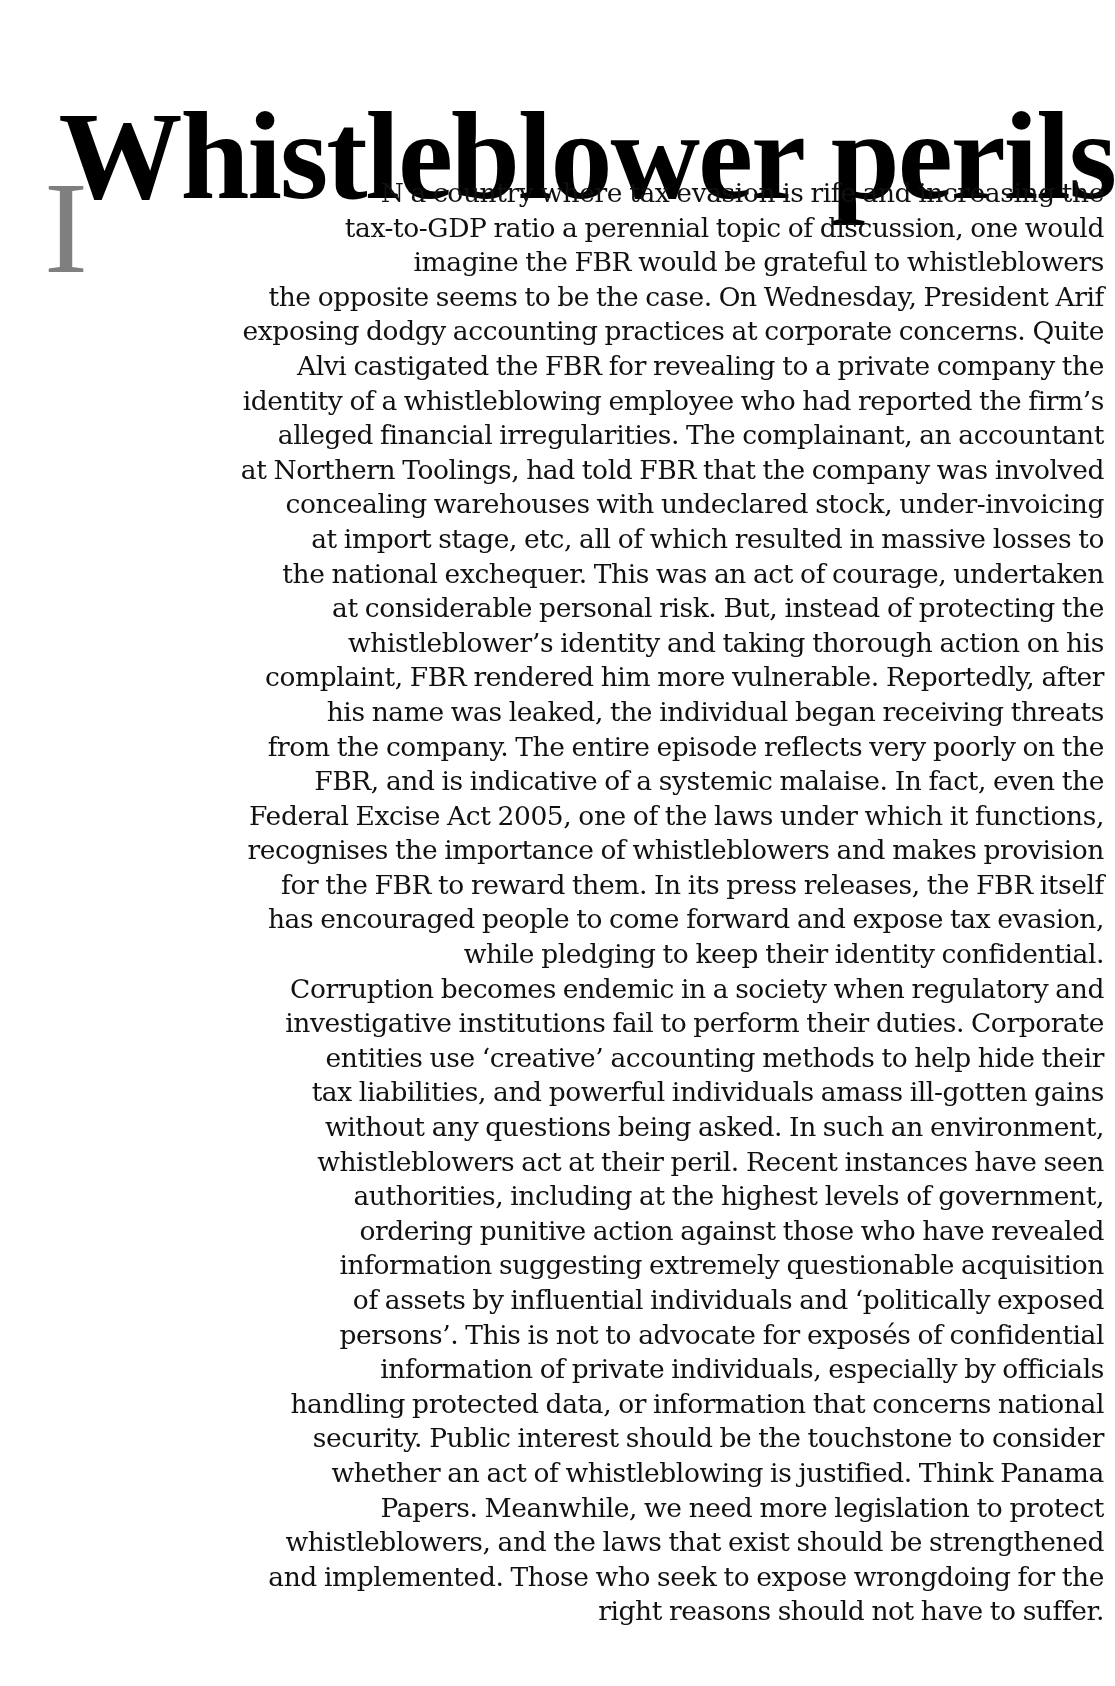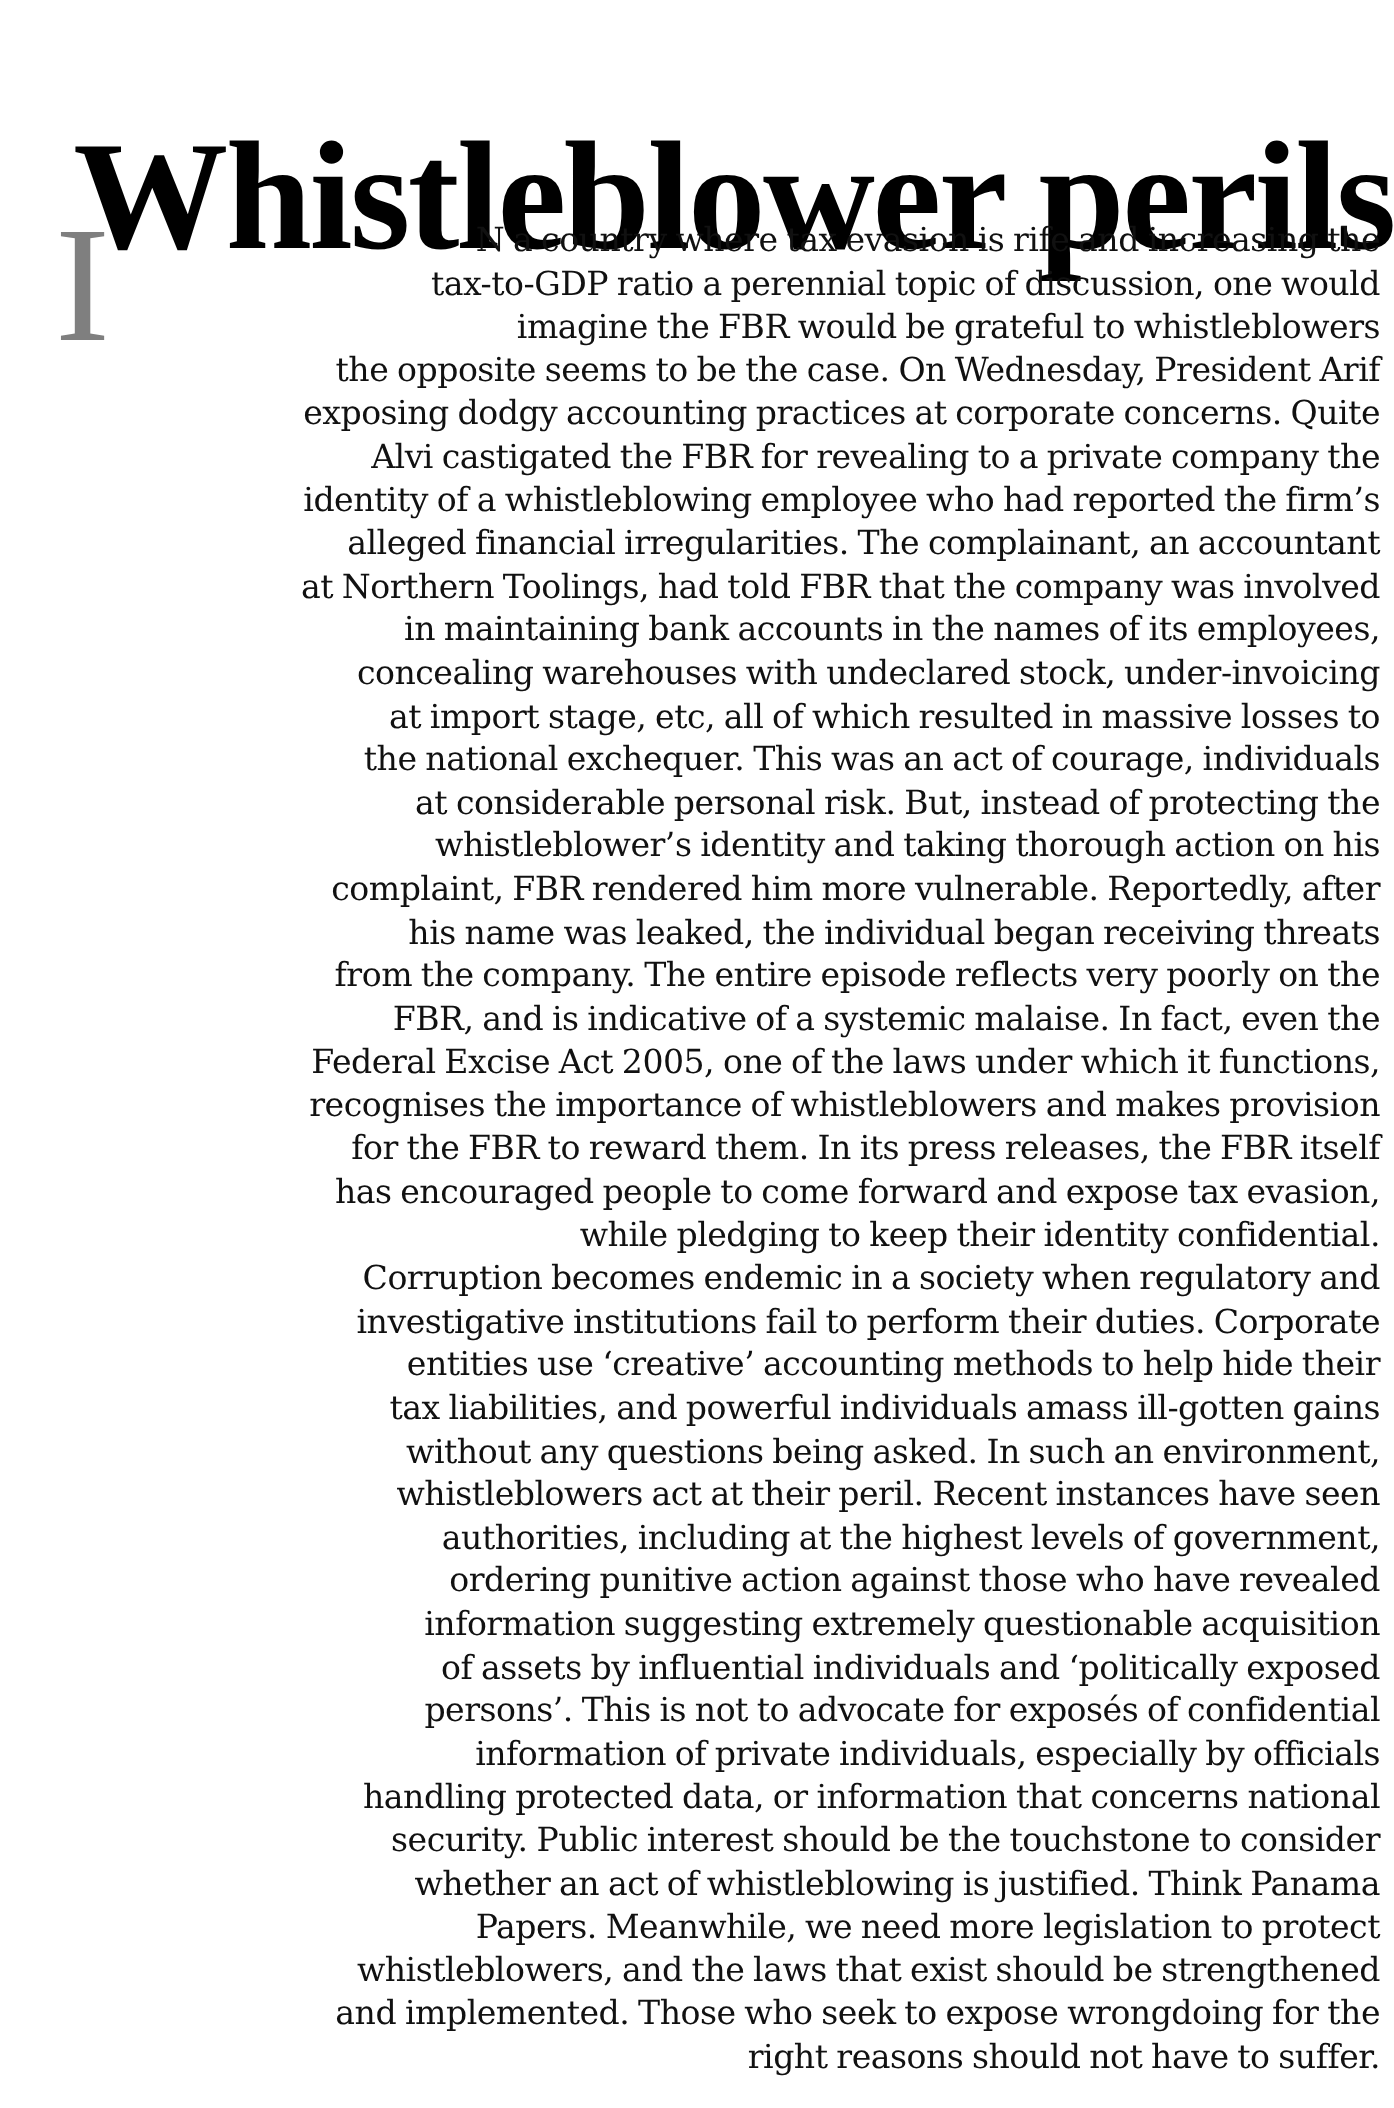--- a/index.html
+++ b/index.html
@@ -71,24 +71,23 @@
   <div>
     <div class="line ind-drop">N a country where tax evasion is rife and increasing the</div>
     <div class="line ind-drop">tax-to-GDP ratio a perennial topic of discussion, one would</div>
     <div class="line ind-drop">imagine the FBR would be grateful to whistleblowers</div>
     <div class="line">the opposite seems to be the case. On Wednesday, President Arif</div>
     <div class="line">exposing dodgy accounting practices at corporate concerns. Quite</div>
     <div class="line">Alvi castigated the FBR for revealing to a private company the</div>
     <div class="line">identity of a whistleblowing employee who had reported the firm’s</div>
     <div class="line">alleged financial irregularities. The complainant, an accountant</div>
     <div class="line">at Northern Toolings, had told FBR that the company was involved</div>
-    <div class="line">in maintaining bank accounts in the names of its employees,</div>
     <div class="line">concealing warehouses with undeclared stock, under-invoicing</div>
     <div class="line">at import stage, etc, all of which resulted in massive losses to</div>
-    <div class="line">the national exchequer. This was an act of courage, individuals</div>
+    <div class="line">the national exchequer. This was an act of courage, undertaken</div>
     <div class="line">at considerable personal risk. But, instead of protecting the</div>
     <div class="line">whistleblower’s identity and taking thorough action on his</div>
     <div class="line">complaint, FBR rendered him more vulnerable. Reportedly, after</div>
     <div class="line">his name was leaked, the individual began receiving threats</div>
     <div class="line">from the company. The entire episode reflects very poorly on the</div>
     <div class="line">FBR, and is indicative of a systemic malaise. In fact, even the</div>
     <div class="line">Federal Excise Act 2005, one of the laws under which it functions,</div>
     <div class="line">recognises the importance of whistleblowers and makes provision</div>
     <div class="line">for the FBR to reward them. In its press releases, the FBR itself</div>
     <div class="line">has encouraged people to come forward and expose tax evasion,</div>

